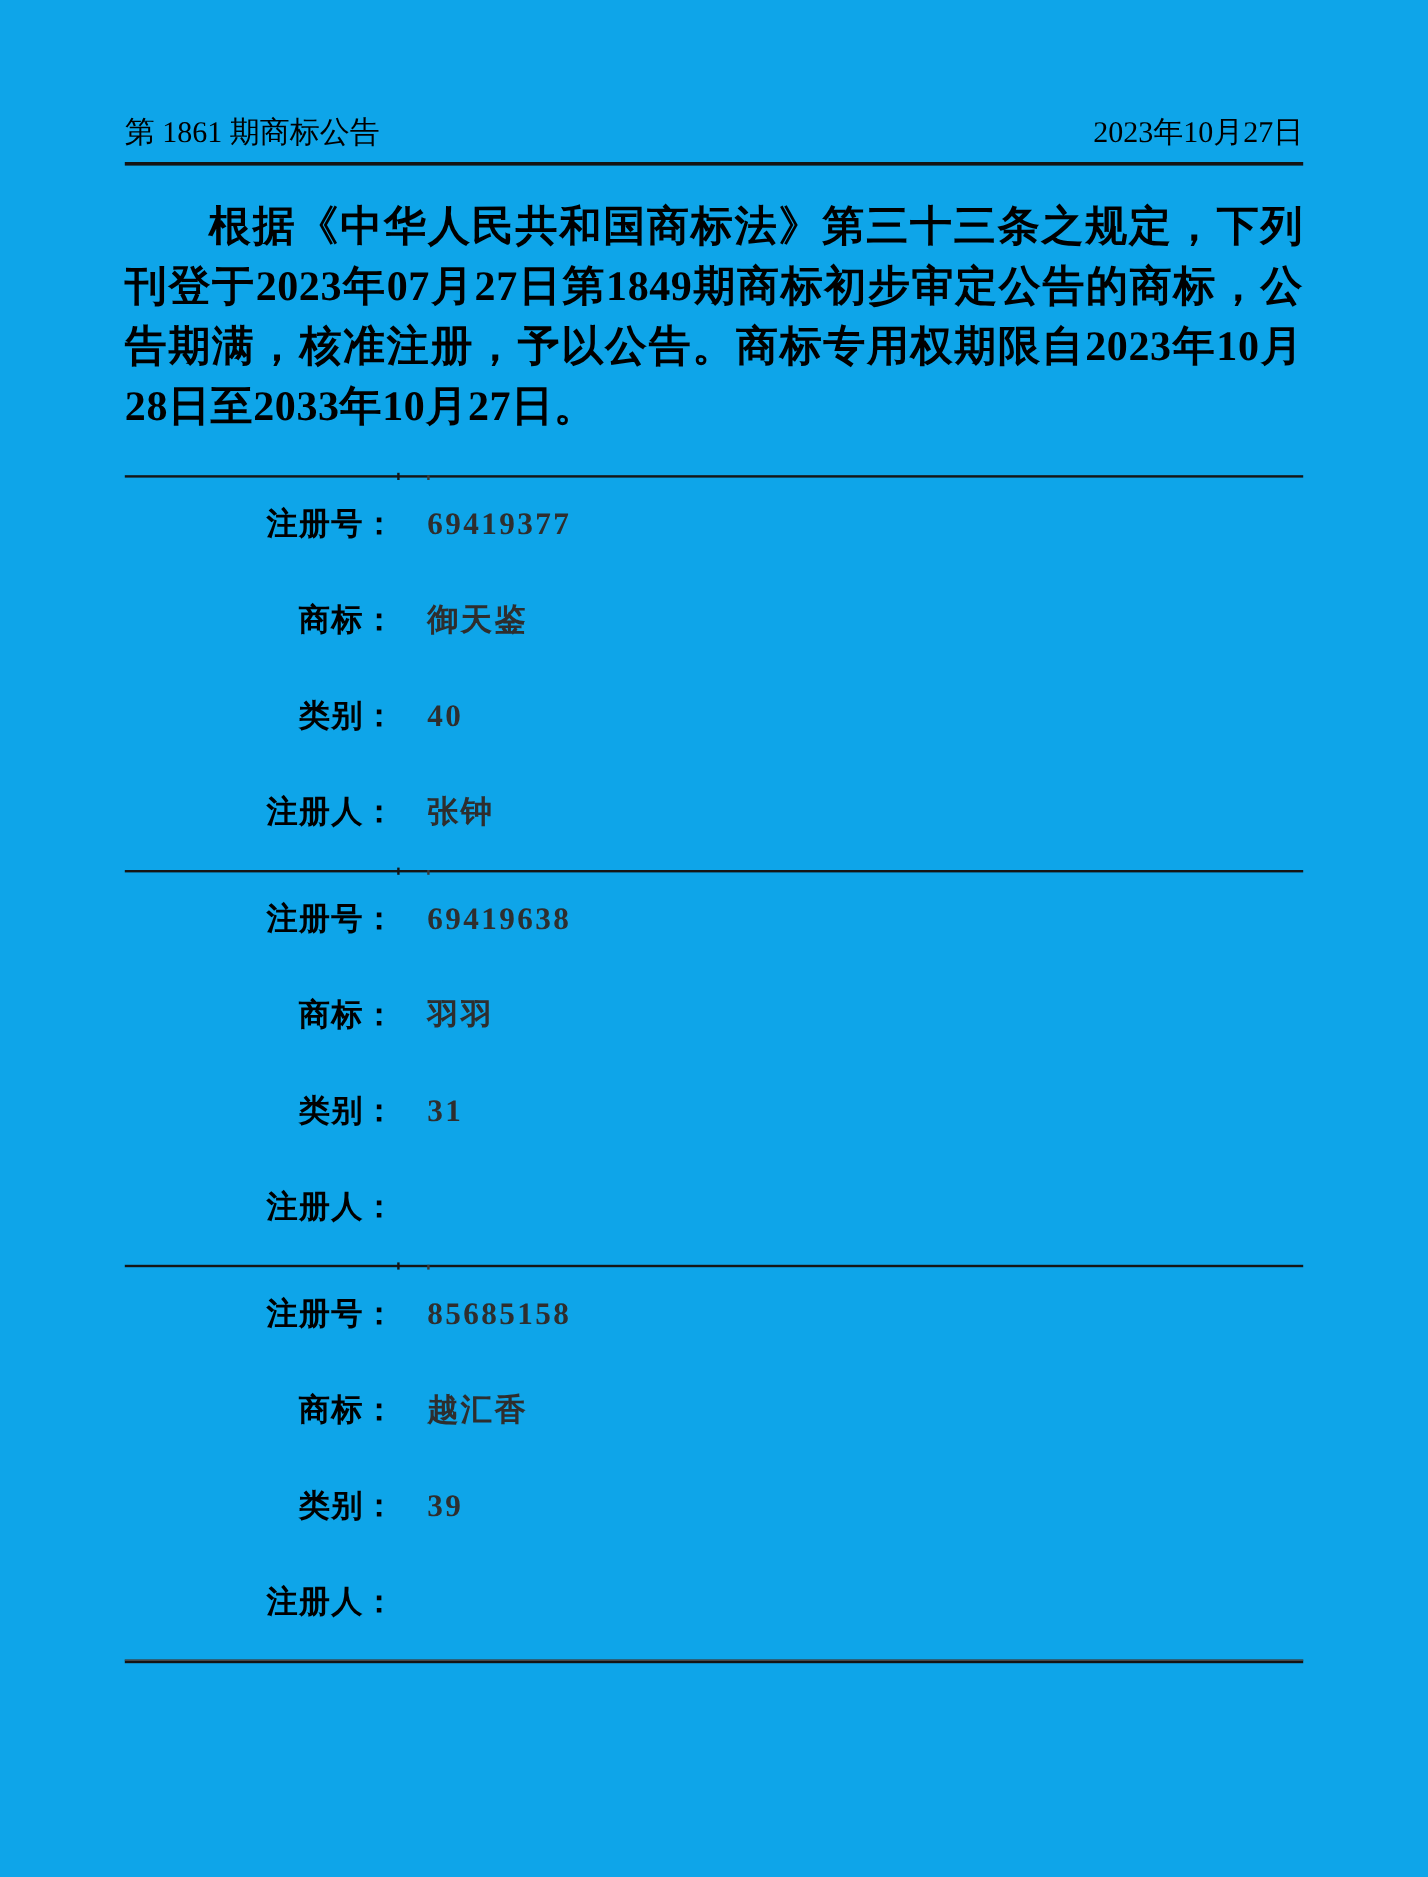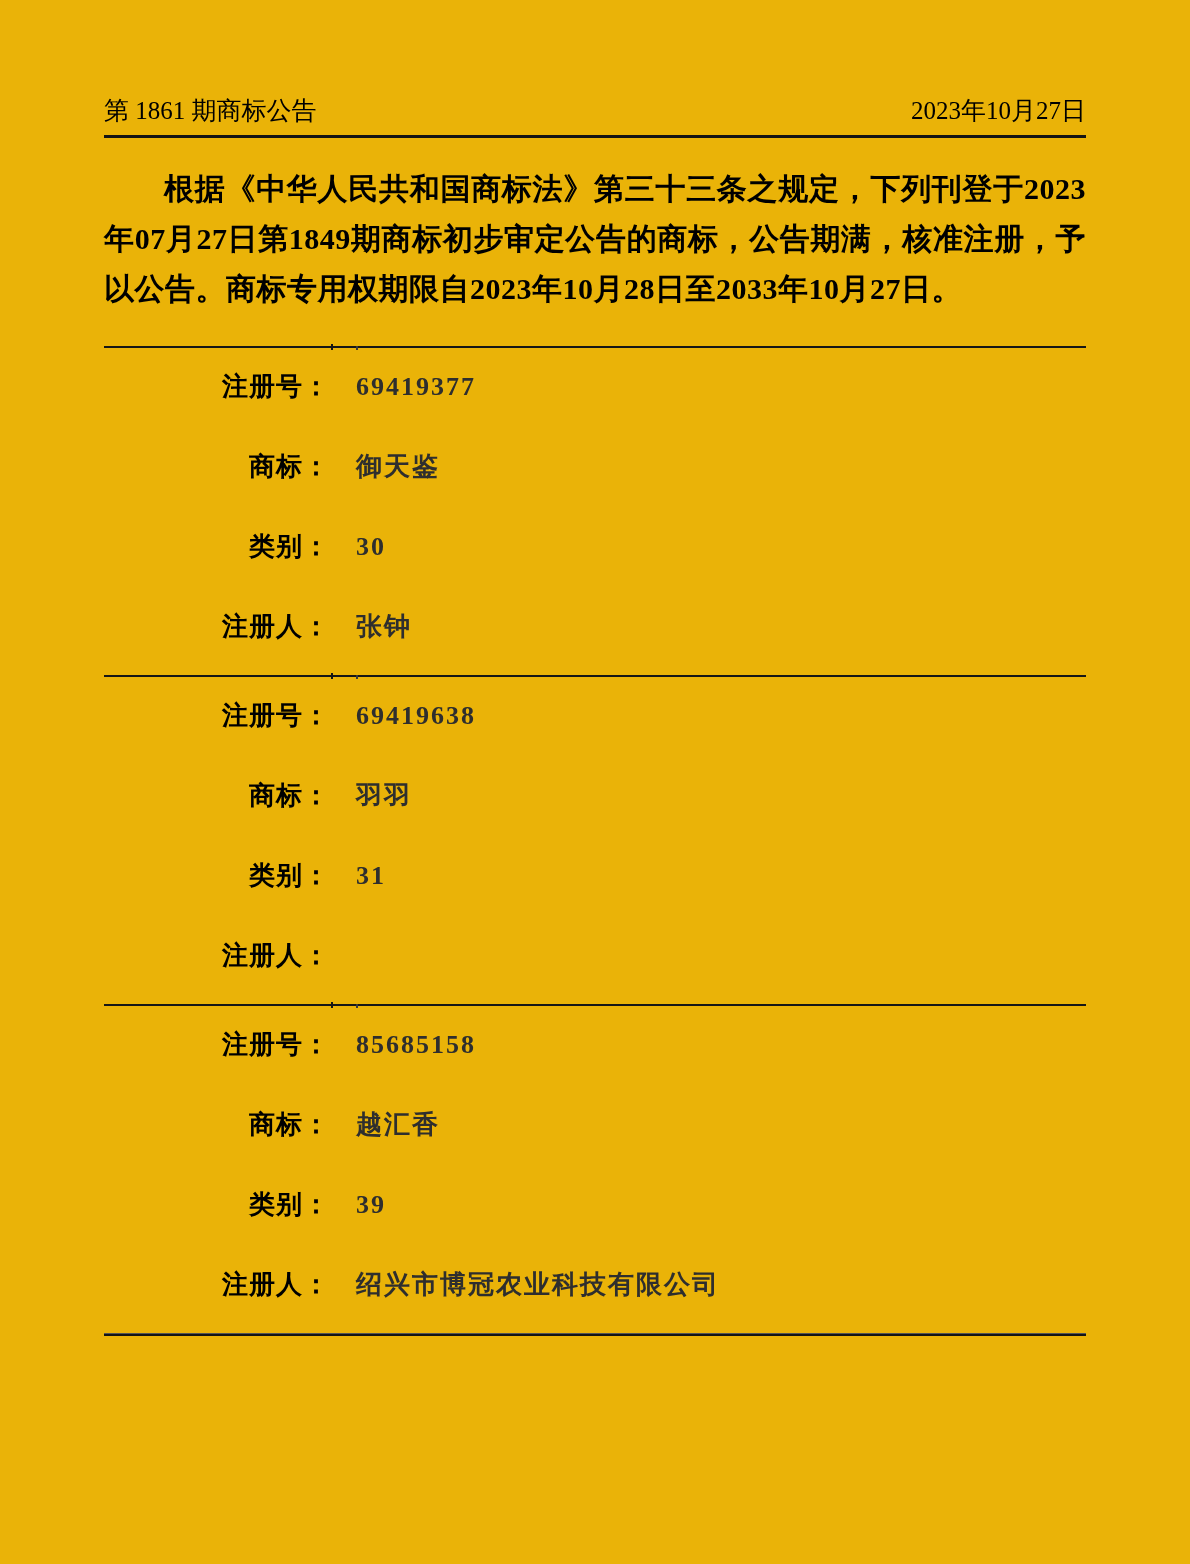--- a/index.html
+++ b/index.html
@@ -8,21 +8,21 @@
     width: 1190px;
     height: 1564px;
     font-family: "Liberation Serif", "DejaVu Serif", serif;
     color: #000;
     position: relative;
     overflow: hidden;
   }
   .page {
     width: 1190px;
     height: 1564px;
-    background: #eab308;
+    background: #0ea5e9;
     padding: 0 104px;
   }
   
   .header {
     padding-top: 96px;
     display: flex;
     justify-content: space-between;
     align-items: flex-end;
     font-size: 25px;
     padding-bottom: 9px;
@@ -34,21 +34,21 @@
     text-align: center;
     font-size: 41px;
     font-weight: bold;
     letter-spacing: 5px;
     margin-top: 16px;
     line-height: 56px;
   }
   
   .intro {
     margin-top: 26px;
-    font-size: 30px;
+    font-size: 35px;
     font-weight: bold;
     line-height: 50px;
     text-indent: 2em;
     text-align: justify;
     letter-spacing: 0.5px;
   }
   
   .divider {
     height: 2px;
     background: #161616;
@@ -125,21 +125,21 @@
     <div class="row">
       <span class="label">注册号：</span>
       <span class="value">69419377</span>
     </div>
     <div class="row">
       <span class="label">商标：</span>
       <span class="value">御天鉴</span>
     </div>
     <div class="row">
       <span class="label">类别：</span>
-      <span class="value">30</span>
+      <span class="value">40</span>
     </div>
     <div class="row">
       <span class="label">注册人：</span>
       <span class="value">张钟</span>
     </div>
   </div>
 
   <div class="divider"></div>
 
   <div class="entry">
@@ -170,19 +170,18 @@
     <div class="row">
       <span class="label">商标：</span>
       <span class="value">越汇香</span>
     </div>
     <div class="row">
       <span class="label">类别：</span>
       <span class="value">39</span>
     </div>
     <div class="row">
       <span class="label">注册人：</span>
-      <span class="value">绍兴市博冠农业科技有限公司</span>
     </div>
   </div>
 
   <div class="bottom-rule"></div>
 
 </div>
 
 </body></html>

